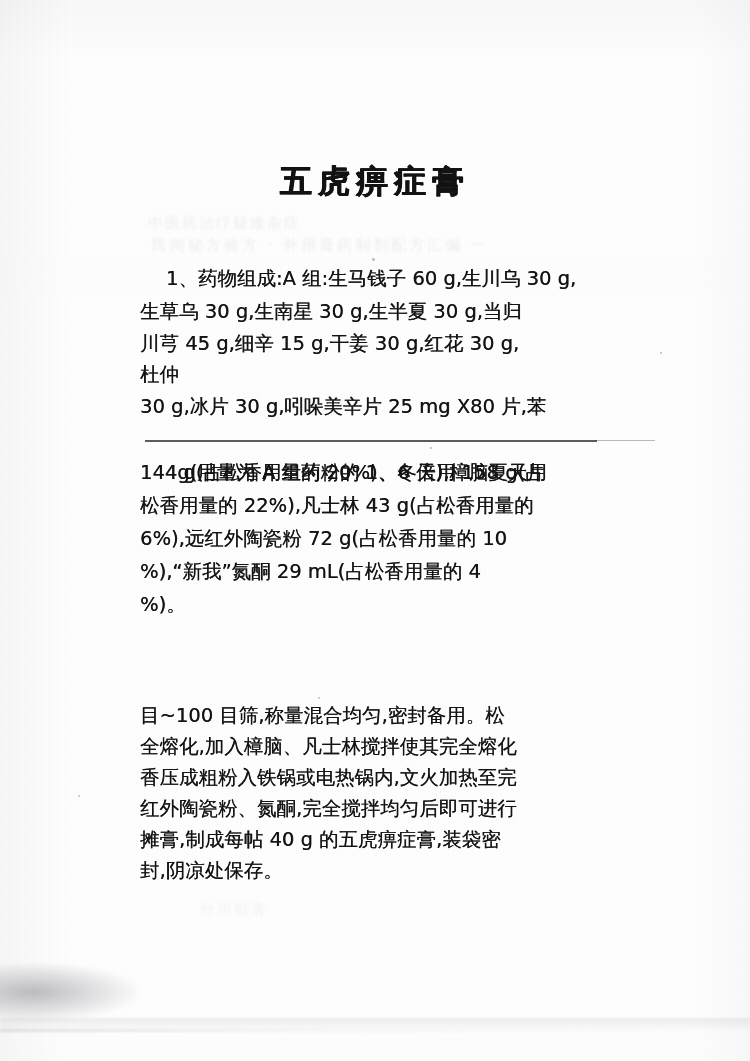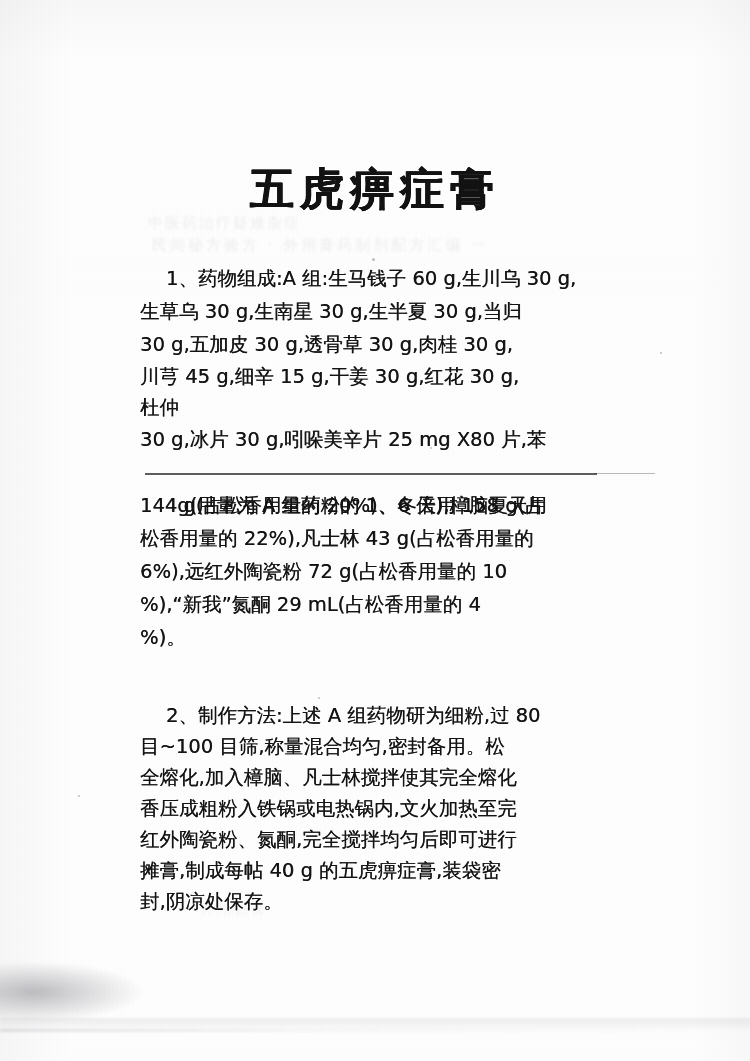--- a/index.html
+++ b/index.html
@@ -81,21 +81,21 @@
   }
 
   
   .doc-title {
     position: absolute;
     left: 0;
     top: 160px;
     width: 750px;
     text-align: center;
     font-family: "DejaVu Serif", serif;
-    font-size: 44px;
+    font-size: 32px;
     font-weight: 700;
     letter-spacing: 6px;
     color: #121212;
     text-shadow: 0.4px 0 0 #111, -0.4px 0 0 #111, 0 0.4px 0 #111;
     white-space: nowrap;
   }
 
   
   .ghost {
     position: absolute;
@@ -175,38 +175,36 @@
 
   <div class="doc-title">五虎痹症膏</div>
 
   <div class="ghost ghost-a">中医药治疗疑难杂症</div>
   <div class="ghost ghost-b">民间秘方验方 · 外用膏药制剂配方汇编 一</div>
   <div class="ghost ghost-c">外用贴膏</div>
 
   <div class="body-text" id="para1">
     <div class="tline indent">1、药物组成:A 组:生马钱子 60 g,生川乌 30 g,</div>
     <div class="tline">生草乌 30 g,生南星 30 g,生半夏 30 g,当归</div>
-    <div class="tline">30 g,五加皮 30 g,透骨草 30 g,肉桂 30 g,</div>
     <div class="tline tight">川芎 45 g,细辛 15 g,干姜 30 g,红花 30 g,</div>
     <div class="tline tight">杜仲</div>
     <div class="tline">30 g,冰片 30 g,吲哚美辛片 25 mg X80 片,苯</div>
     <div class="tline">
       <span>g(用量为 A 组药粉的 1、6 倍),樟脑夏天用</span>
       <span class="streak"></span>
       <span class="streak-tail"></span>
     </div>
     <div class="tline">144 g(占松香用量的 20%)、冬天用 158 g(占</div>
     <div class="tline">松香用量的 22%),凡士林 43 g(占松香用量的</div>
     <div class="tline">6%),远红外陶瓷粉 72 g(占松香用量的 10</div>
     <div class="tline">%),“新我”氮酮 29 mL(占松香用量的 4</div>
     <div class="tline">%)。</div>
   </div>
 
   <div class="body-text" id="para2">
-    <div class="tline indent">2、制作方法:上述 A 组药物研为细粉,过 80</div>
     <div class="tline">目~100 目筛,称量混合均匀,密封备用。松</div>
     <div class="tline">全熔化,加入樟脑、凡士林搅拌使其完全熔化</div>
     <div class="tline">香压成粗粉入铁锅或电热锅内,文火加热至完</div>
     <div class="tline">红外陶瓷粉、氮酮,完全搅拌均匀后即可进行</div>
     <div class="tline">摊膏,制成每帖 40 g 的五虎痹症膏,装袋密</div>
     <div class="tline">封,阴凉处保存。</div>
   </div>
 
   <span class="speck" style="left:372px; top:258px; width:3px; height:3px;"></span>
   <span class="speck" style="left:430px; top:447px; width:2px; height:2px;"></span>

